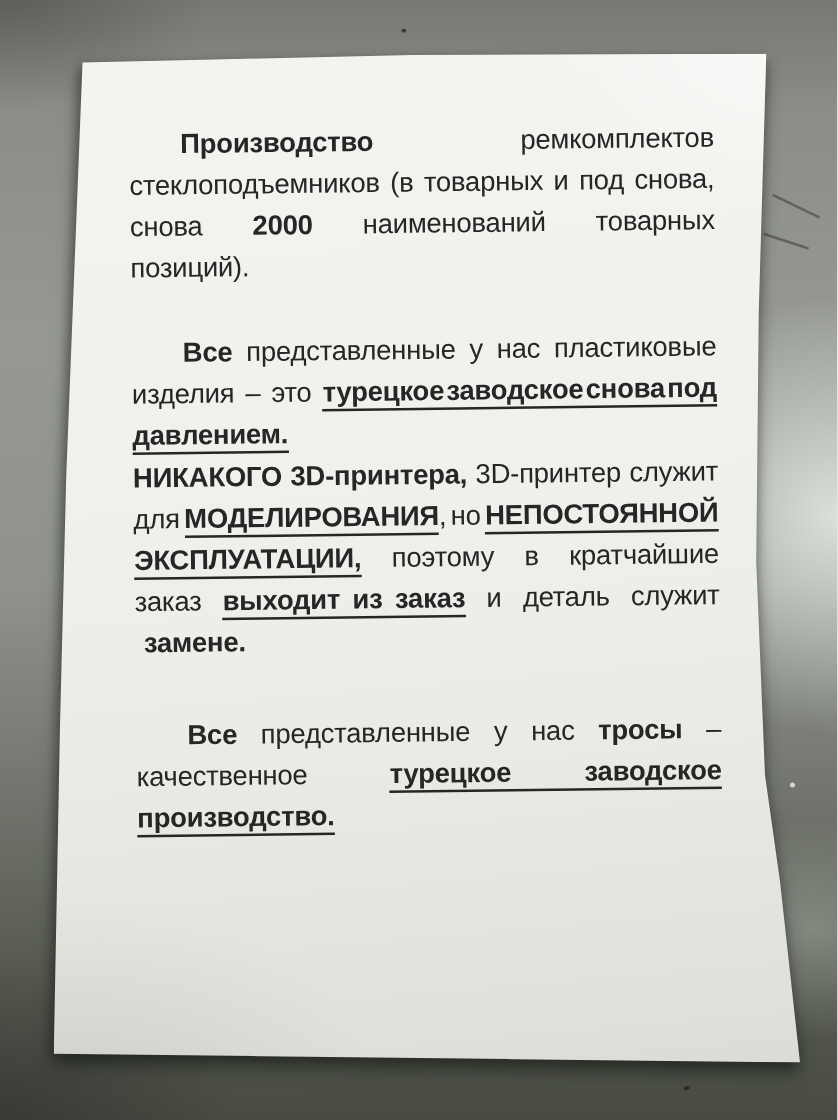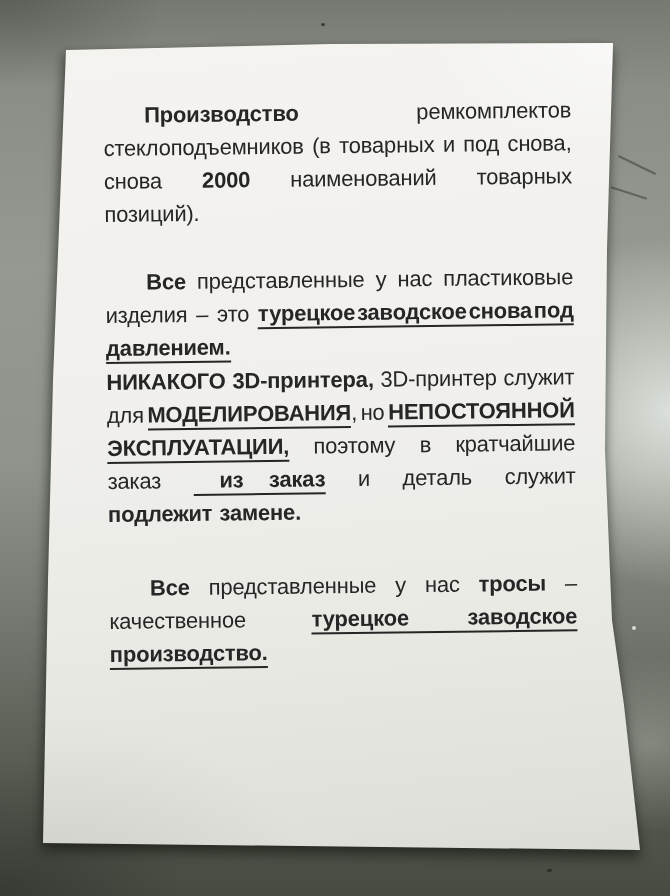--- a/index.html
+++ b/index.html
@@ -160,34 +160,34 @@
             <span class="w">поэтому</span>
             <span class="gap"></span>
             <span class="w">в</span>
             <span class="gap"></span>
             <span class="w">кратчайшие</span>
           </div>
           <div class="line just">
             <span class="w">заказ</span>
             <span class="gap"></span>
             <div class="grp b" style="flex-grow: 2;">
+              <span class="w b">выходит</span>
               <span class="gap"></span>
               <span class="w b">из</span>
               <span class="gap"></span>
               <span class="w b">заказ</span>
             </div>
             <span class="gap"></span>
             <span class="w">и</span>
             <span class="gap"></span>
             <span class="w">деталь</span>
             <span class="gap"></span>
             <span class="w">служит</span>
           </div>
           <div class="line">
-            <span class="w b">подлежит</span>
             <span class="gap"></span>
             <span class="w b">замене.</span>
           </div>
         </div>
         <div class="para sp-xlarge">
           <div class="line just indent">
             <span class="w b">Все</span>
             <span class="gap"></span>
             <span class="w">представленные</span>
             <span class="gap"></span>

